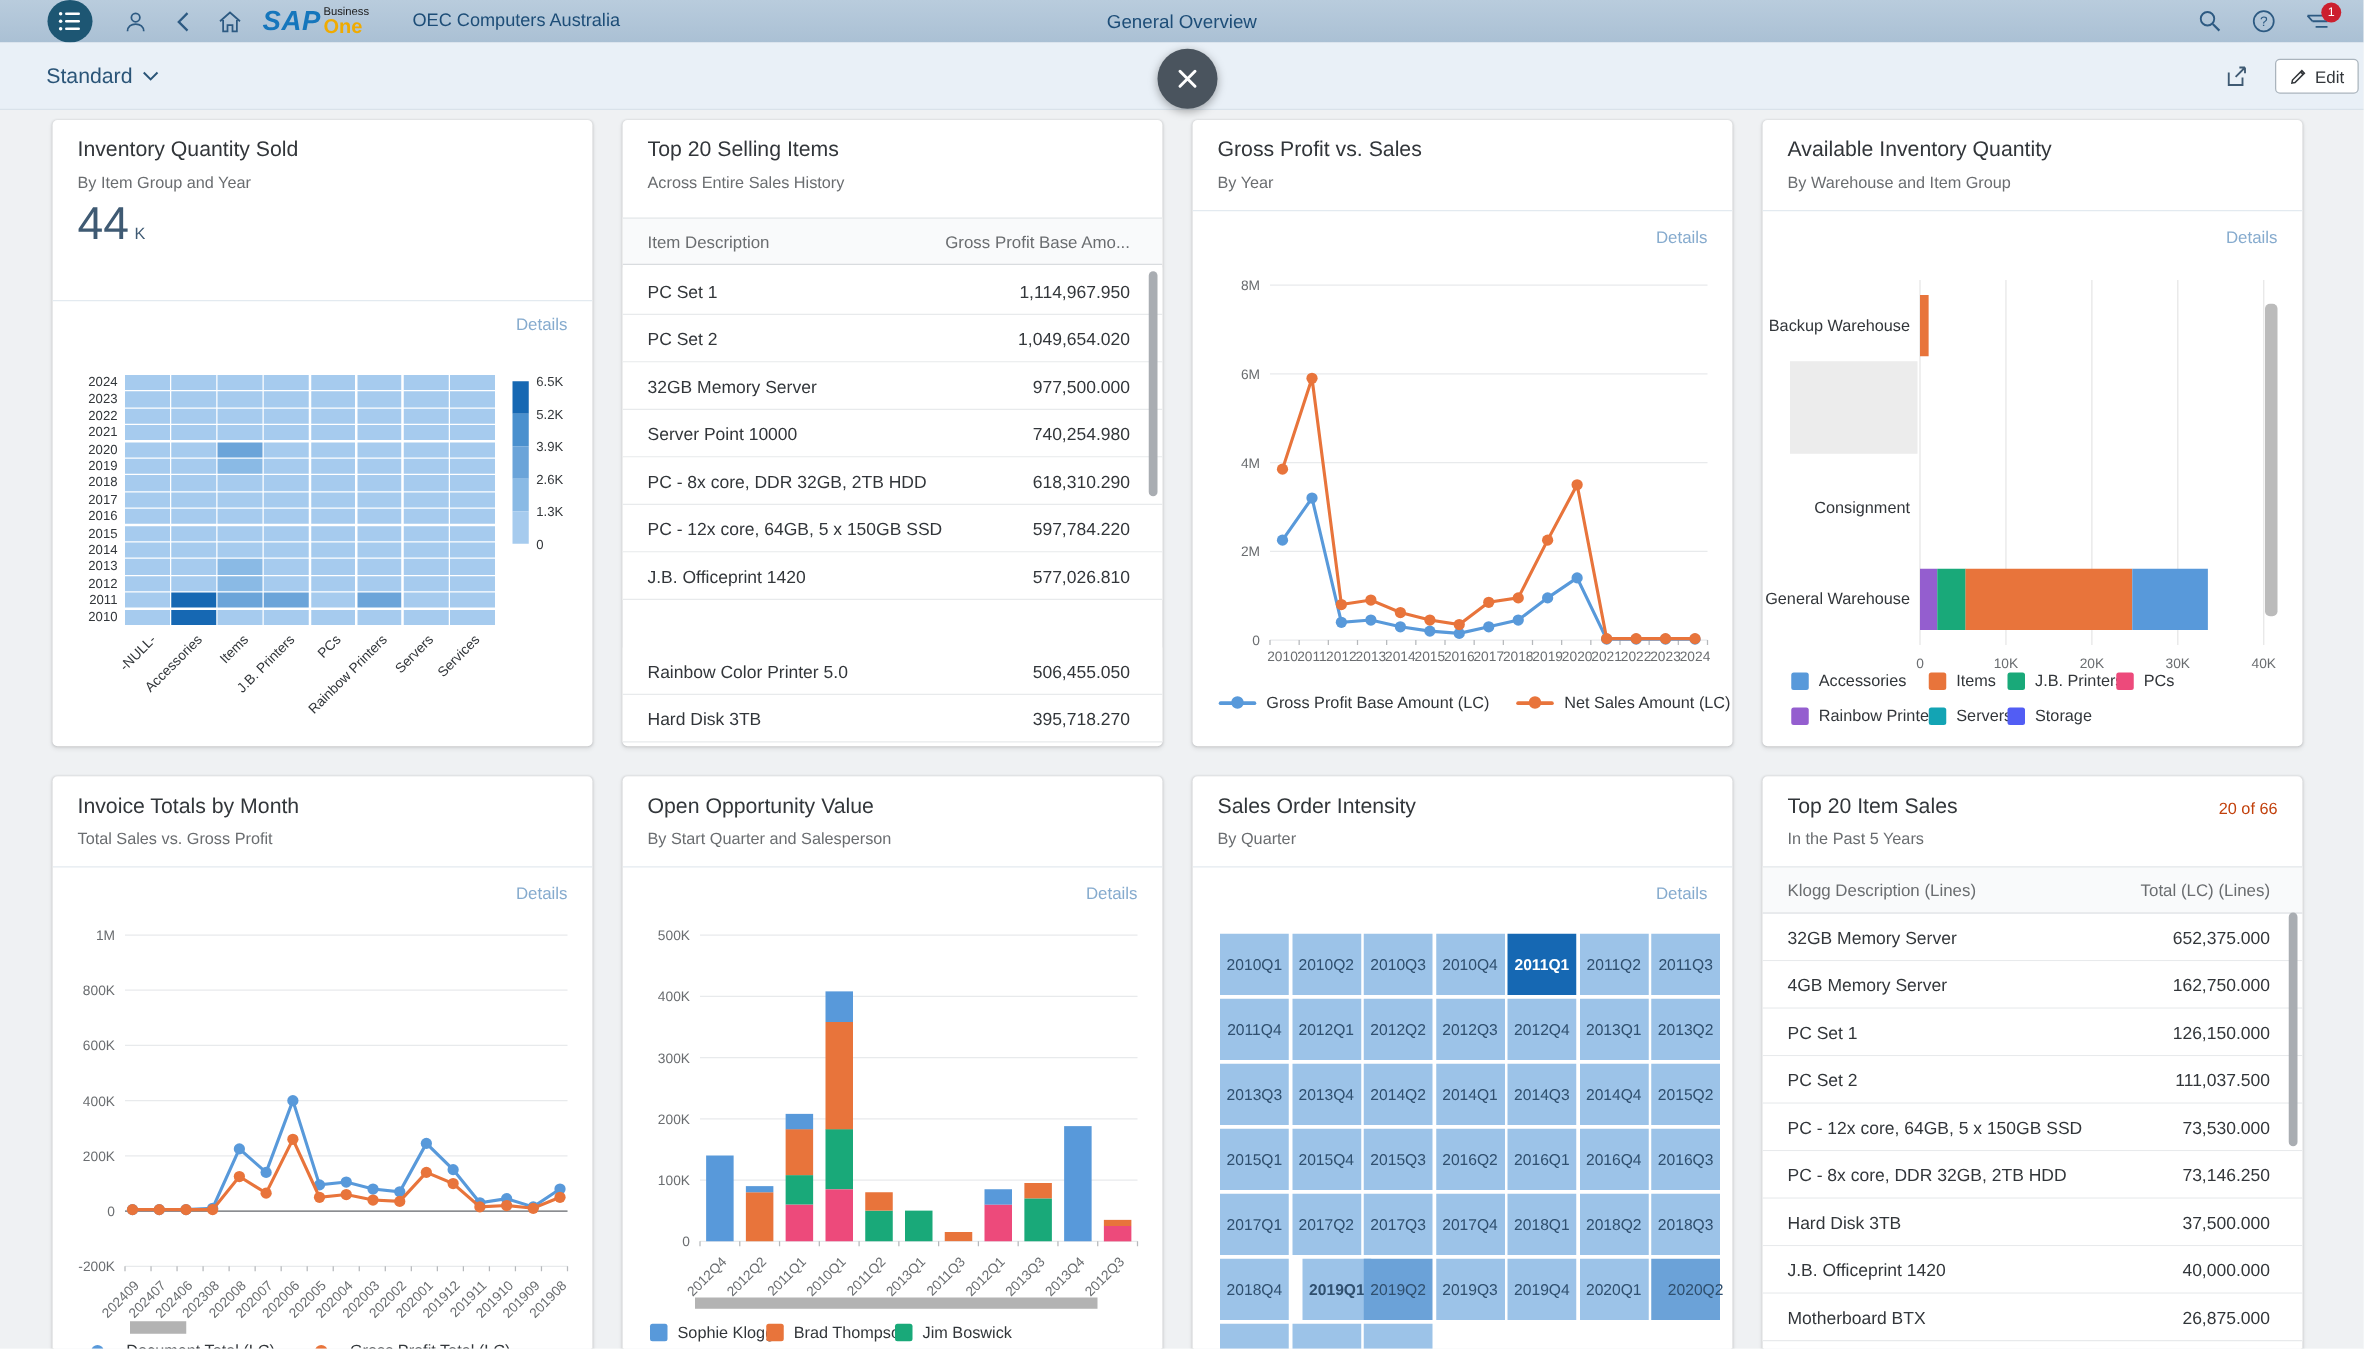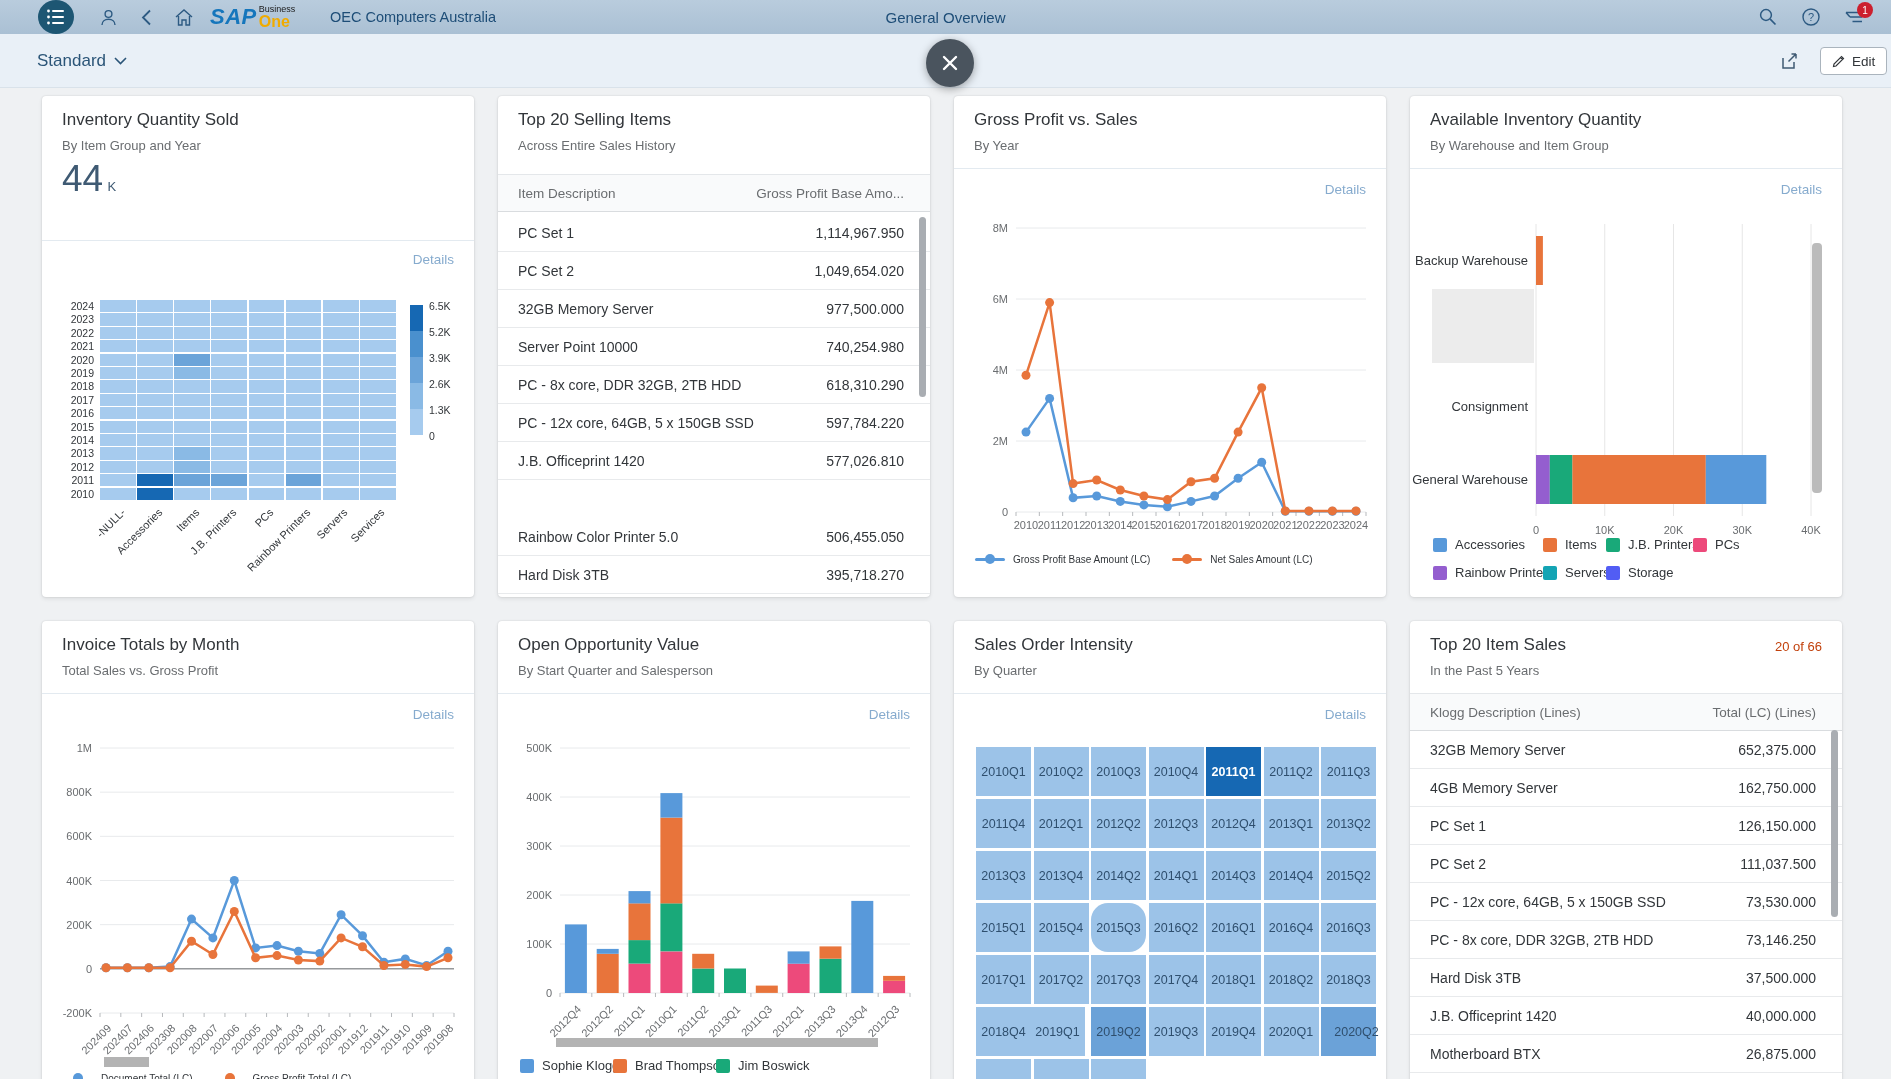--- a/index.html
+++ b/index.html
@@ -69,21 +69,21 @@
   .trow .c1 { padding-left:20px; flex:1; white-space:nowrap; overflow:hidden; }
   .trow .c2 { padding-right:26px; text-align:right; white-space:nowrap; }
   .vthumb { position:absolute; width:7px; border-radius:4px; background:#a9adb2; cursor:pointer; z-index:4; }
 
   
   .tick { font-size:11px; fill:#6a6d70; font-family:"Liberation Sans",sans-serif; }
   .cat { font-size:13px; fill:#32363a; font-family:"Liberation Sans",sans-serif; }
 
   
   .legend { position:absolute; display:flex; gap:22px; white-space:nowrap; align-items:center; }
-  .litem { display:inline-flex; align-items:flex-start; gap:8px; font-size:10px; color:#32363a; cursor:pointer; }
+  .litem { display:inline-flex; align-items:center; gap:8px; font-size:13px; color:#32363a; cursor:pointer; }
   .dl { position:relative; width:30px; height:10px; display:inline-block; }
   .dl i { position:absolute; display:block; }
   .dl .dline { left:0; right:0; top:4px; height:3px; background:currentColor; border-radius:2px; }
   .dl .ddot { left:10px; top:0; width:10px; height:10px; border-radius:50%; background:currentColor; }
   .sq { width:14px; height:14px; border-radius:2px; display:inline-block; }
   .lg-abs { position:absolute; display:flex; align-items:center; gap:8px; font-size:13px; color:#32363a; cursor:pointer; white-space:nowrap; }
 
   
   .qtile { position:absolute; display:flex; align-items:center; justify-content:center; font-size:12.5px;
     color:#2f4f6e; cursor:pointer; }
@@ -776,34 +776,34 @@
         <div class="qtile" style="left: 367px; top: 178px; width: 55px; height: 49px; background: rgb(156, 195, 232);">2013Q2</div>
         <div class="qtile" style="left: 22px; top: 230px; width: 55px; height: 49px; background: rgb(156, 195, 232);">2013Q3</div>
         <div class="qtile" style="left: 79.5px; top: 230px; width: 55px; height: 49px; background: rgb(156, 195, 232);">2013Q4</div>
         <div class="qtile" style="left: 137px; top: 230px; width: 55px; height: 49px; background: rgb(156, 195, 232);">2014Q2</div>
         <div class="qtile" style="left: 194.5px; top: 230px; width: 55px; height: 49px; background: rgb(156, 195, 232);">2014Q1</div>
         <div class="qtile" style="left: 252px; top: 230px; width: 55px; height: 49px; background: rgb(156, 195, 232);">2014Q3</div>
         <div class="qtile" style="left: 309.5px; top: 230px; width: 55px; height: 49px; background: rgb(156, 195, 232);">2014Q4</div>
         <div class="qtile" style="left: 367px; top: 230px; width: 55px; height: 49px; background: rgb(156, 195, 232);">2015Q2</div>
         <div class="qtile" style="left: 22px; top: 282px; width: 55px; height: 49px; background: rgb(156, 195, 232);">2015Q1</div>
         <div class="qtile" style="left: 79.5px; top: 282px; width: 55px; height: 49px; background: rgb(156, 195, 232);">2015Q4</div>
-        <div class="qtile" style="left: 137px; top: 282px; width: 55px; height: 49px; background: rgb(156, 195, 232); border-radius: 17px;">2015Q3</div>
+        <div class="qtile" style="left: 137px; top: 282px; width: 55px; height: 49px; background: rgb(156, 195, 232);">2015Q3</div>
         <div class="qtile" style="left: 194.5px; top: 282px; width: 55px; height: 49px; background: rgb(156, 195, 232);">2016Q2</div>
         <div class="qtile" style="left: 252px; top: 282px; width: 55px; height: 49px; background: rgb(156, 195, 232);">2016Q1</div>
         <div class="qtile" style="left: 309.5px; top: 282px; width: 55px; height: 49px; background: rgb(156, 195, 232);">2016Q4</div>
         <div class="qtile" style="left: 367px; top: 282px; width: 55px; height: 49px; background: rgb(156, 195, 232);">2016Q3</div>
         <div class="qtile" style="left: 22px; top: 334px; width: 55px; height: 49px; background: rgb(156, 195, 232);">2017Q1</div>
         <div class="qtile" style="left: 79.5px; top: 334px; width: 55px; height: 49px; background: rgb(156, 195, 232);">2017Q2</div>
         <div class="qtile" style="left: 137px; top: 334px; width: 55px; height: 49px; background: rgb(156, 195, 232);">2017Q3</div>
         <div class="qtile" style="left: 194.5px; top: 334px; width: 55px; height: 49px; background: rgb(156, 195, 232);">2017Q4</div>
         <div class="qtile" style="left: 252px; top: 334px; width: 55px; height: 49px; background: rgb(156, 195, 232);">2018Q1</div>
         <div class="qtile" style="left: 309.5px; top: 334px; width: 55px; height: 49px; background: rgb(156, 195, 232);">2018Q2</div>
         <div class="qtile" style="left: 367px; top: 334px; width: 55px; height: 49px; background: rgb(156, 195, 232);">2018Q3</div>
         <div class="qtile" style="left: 22px; top: 386px; width: 55px; height: 49px; background: rgb(156, 195, 232);">2018Q4</div>
-        <div class="qtile" style="left: 76px; top: 386px; width: 55px; height: 49px; background: rgb(156, 195, 232);">2019Q1</div>
+        <div class="qtile" style="left: 88px; top: 386px; width: 55px; height: 49px; background: rgb(156, 195, 232); font-weight: bold;">2019Q1</div>
         <div class="qtile lvl1" style="left: 137px; top: 386px; width: 55px; height: 49px;">2019Q2</div>
         <div class="qtile" style="left: 194.5px; top: 386px; width: 55px; height: 49px; background: rgb(156, 195, 232);">2019Q3</div>
         <div class="qtile" style="left: 252px; top: 386px; width: 55px; height: 49px; background: rgb(156, 195, 232);">2019Q4</div>
         <div class="qtile" style="left: 309.5px; top: 386px; width: 55px; height: 49px; background: rgb(156, 195, 232);">2020Q1</div>
         <div class="qtile lvl1" style="left: 367px; top: 386px; width: 55px; height: 49px; padding-left: 16px;">2020Q2</div>
         <div class="qtile" style="left: 22px; top: 438px; width: 55px; height: 49px; background: rgb(156, 195, 232);">2020Q3</div>
         <div class="qtile" style="left: 79.5px; top: 438px; width: 55px; height: 49px; background: rgb(156, 195, 232);">2023Q3</div>
         <div class="qtile" style="left: 137px; top: 438px; width: 55px; height: 49px; background: rgb(156, 195, 232);">2024Q3</div>
       </div>
   </div>

